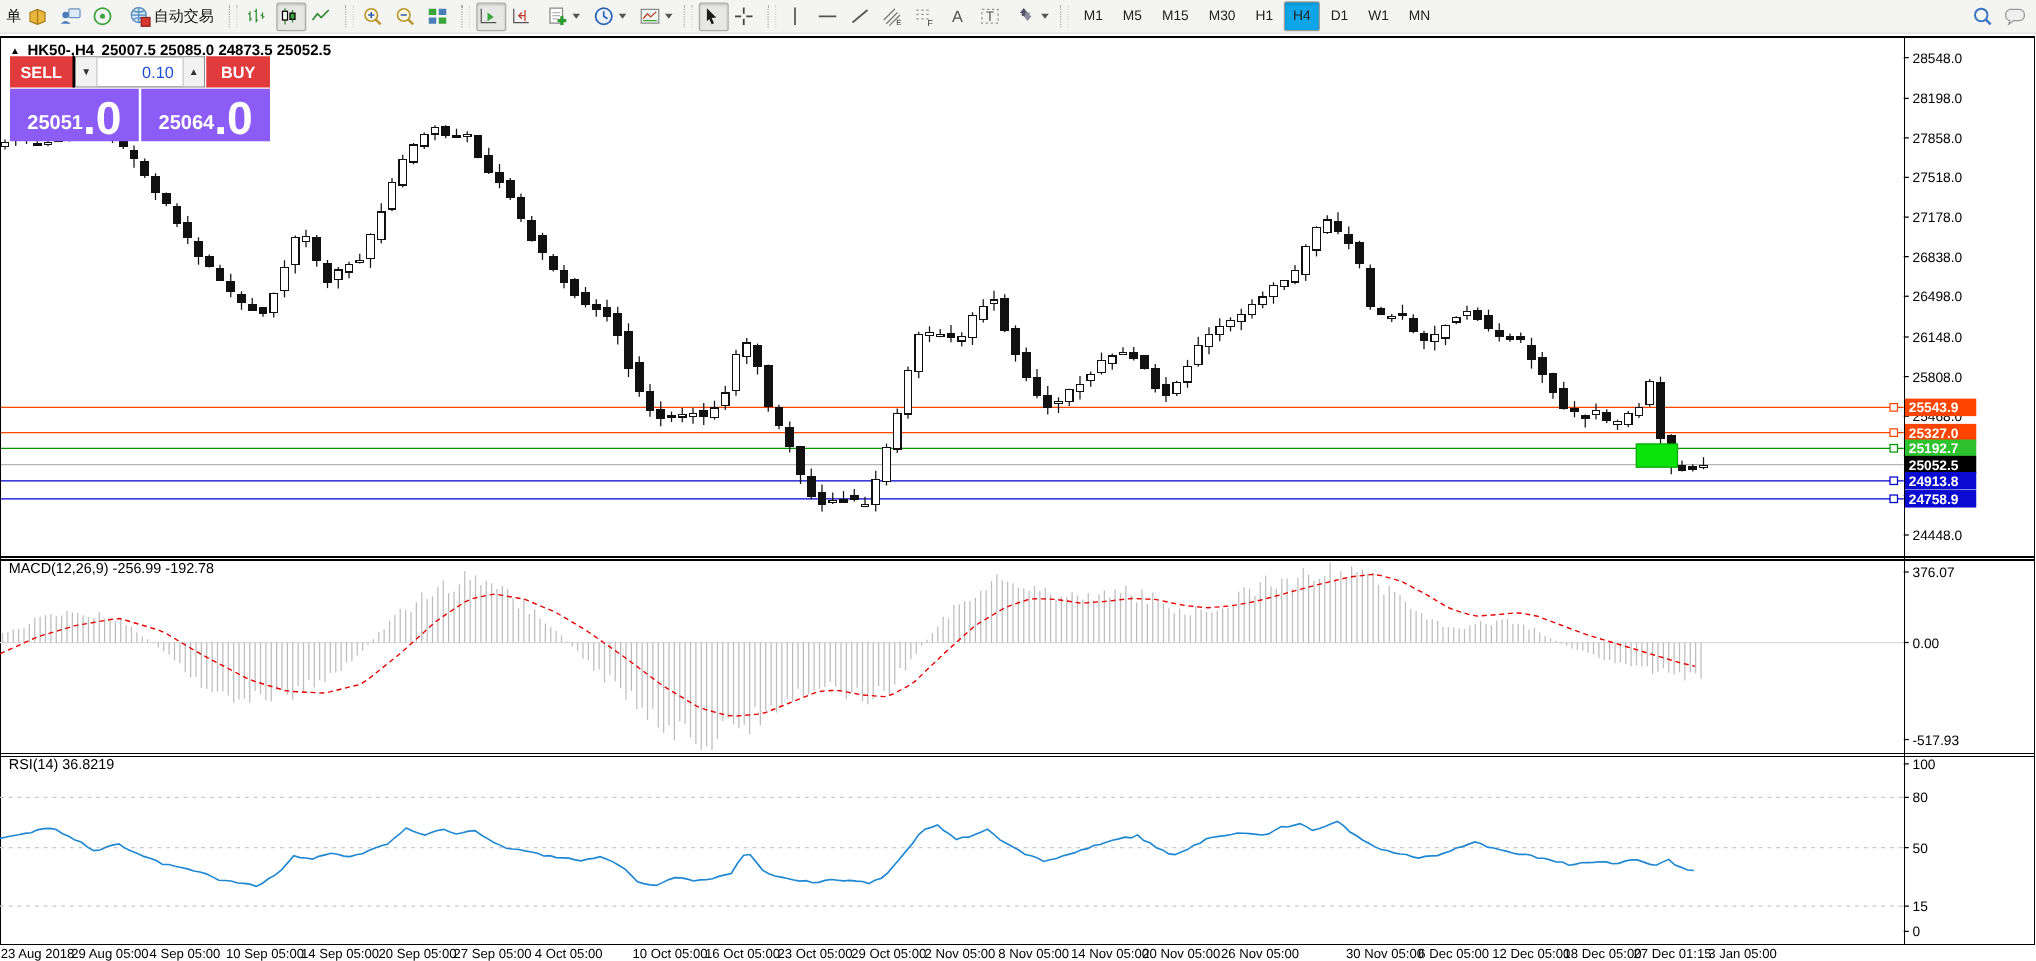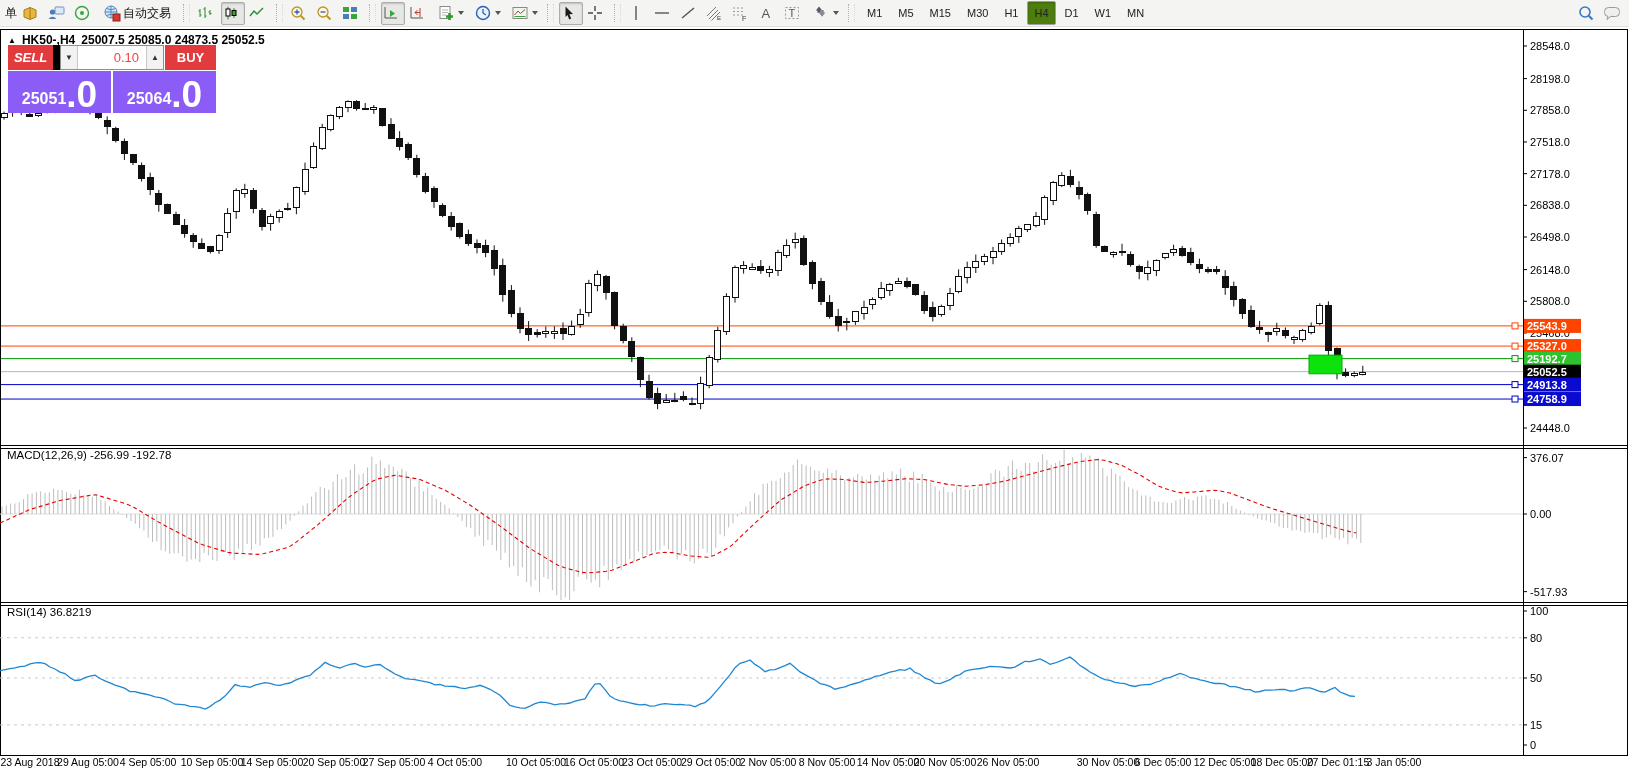--- a/index.html
+++ b/index.html
@@ -5,40 +5,40 @@
   html,body{margin:0;padding:0;background:#fff;}
   body{width:1629px;height:769px;overflow:hidden;font-family:"Liberation Sans",sans-serif;position:relative;}
   
   .toolbar{height:27px;background:#f4f4f2;border-bottom:1px solid #e0e0de;display:flex;align-items:center;padding-left:3px;box-sizing:border-box;}
   .tb-item{display:flex;align-items:center;justify-content:flex-start;height:23px;min-width:24px;border:1px solid transparent;border-radius:2px;margin:0 1px;box-sizing:border-box;}
   .tb-item.active{background:#e7e7e5;border-color:#acacac;box-shadow:inset 0 1px 2px rgba(0,0,0,.18);}
   .tb-label{font-size:12px;color:#111;padding:0 2px;}
   .grip{width:5px;height:18px;border-left:1px dotted #b0b0b0;border-right:1px dotted #d8d8d8;margin:0 4px;}
   .caret{width:0;height:0;border-left:3px solid transparent;border-right:3px solid transparent;border-top:4px solid #555;margin-left:3px;}
   .tf-btn{font-size:11px;color:#222;padding:0 6px;height:22px;display:flex;align-items:center;border:1px solid transparent;border-radius:2px;margin:0 1px;}
-  .tf-btn.active{background:#4d7c0f;border-color:#9e9e9e;box-shadow:inset 0 1px 2px rgba(0,0,0,.2);}
+  .tf-btn.active{background:#0ea5e9;border-color:#9e9e9e;box-shadow:inset 0 1px 2px rgba(0,0,0,.2);}
   .tb-right{margin-left:auto;display:flex;align-items:center;padding-right:2px;}
   
   .chart-window{position:absolute;left:0;top:28px;width:1629px;height:741px;background:#fff;}
   #chart-svg{position:absolute;left:0;top:0;}
   .chart-title{position:absolute;left:8px;top:5px;font-size:12px;font-weight:bold;color:#000;display:flex;align-items:center;gap:6px;white-space:nowrap;}
   .chart-title .tri{font-size:8px;}
   .pane-label{position:absolute;font-size:11.5px;color:#000;white-space:nowrap;}
   .annotation{position:absolute;left:1128px;top:326px;font-size:25px;font-weight:bold;color:#00d300;white-space:nowrap;letter-spacing:1px;}
   
   .ocp{position:absolute;left:8px;top:17px;width:208px;user-select:none;}
   .ocp-row1{display:flex;height:25px;}
   .ocp-btn{background:#e23b3d;color:#fff;font-weight:bold;font-size:13px;display:flex;align-items:center;justify-content:center;box-sizing:border-box;}
-  .sell-btn{width:52px;border-right:7px solid #000000;font-style:italic;}
+  .sell-btn{width:52px;border-right:2px solid #000000;}
   .buy-btn{width:52px;border-left:1px solid #fff;}
   .vol{flex:1;display:flex;border:1px solid #8f8f8f;background:#fff;box-sizing:border-box;}
   .vol-step{width:17px;display:flex;align-items:center;justify-content:center;background:#f2f2f2;font-size:8px;color:#333;box-sizing:border-box;}
   .vol-dec{border-right:1px solid #c9c9c9;}
   .vol-inc{border-left:1px solid #c9c9c9;}
-  .vol-val{flex:1;text-align:right;font-size:13px;color:#ef4444;display:flex;align-items:center;justify-content:flex-end;padding-right:7px;}
+  .vol-val{flex:1;text-align:right;font-size:13px;color:#1d4ed8;display:flex;align-items:center;justify-content:flex-end;padding-right:7px;}
   .ocp-row2{display:flex;gap:2px;margin-top:1px;height:42px;}
   .price-box{flex:1;background:#8b5cf6;color:#fff;display:flex;align-items:flex-end;justify-content:center;padding-bottom:3px;box-sizing:border-box;}
   .p-main{font-size:16px;font-weight:bold;line-height:1;margin-bottom:3px;}
   .p-big{font-size:37px;font-weight:bold;line-height:.82;}
   svg text{font-family:"Liberation Sans",sans-serif;}
 </style>
 </head>
 <body>
 
 <div class="toolbar">

